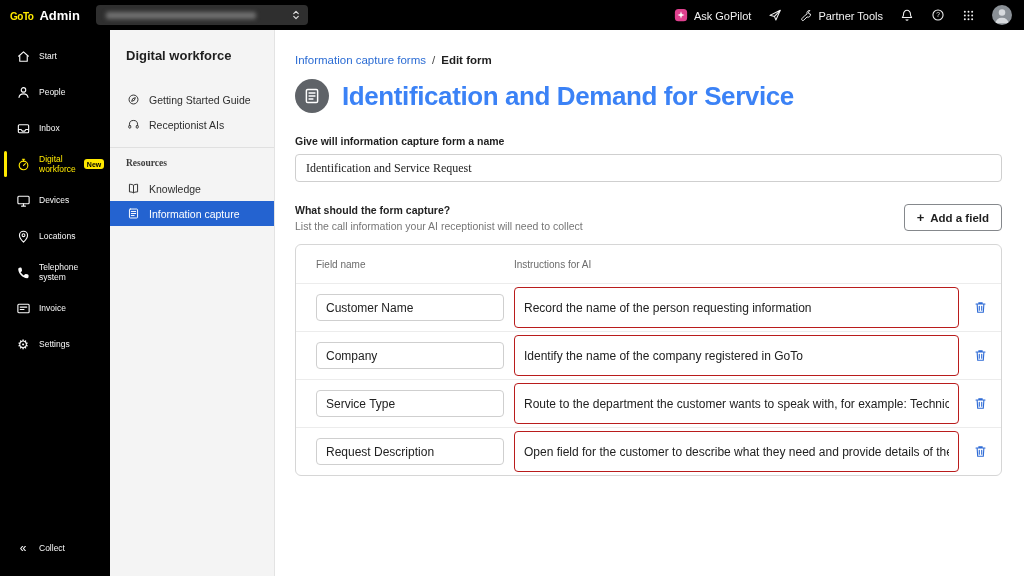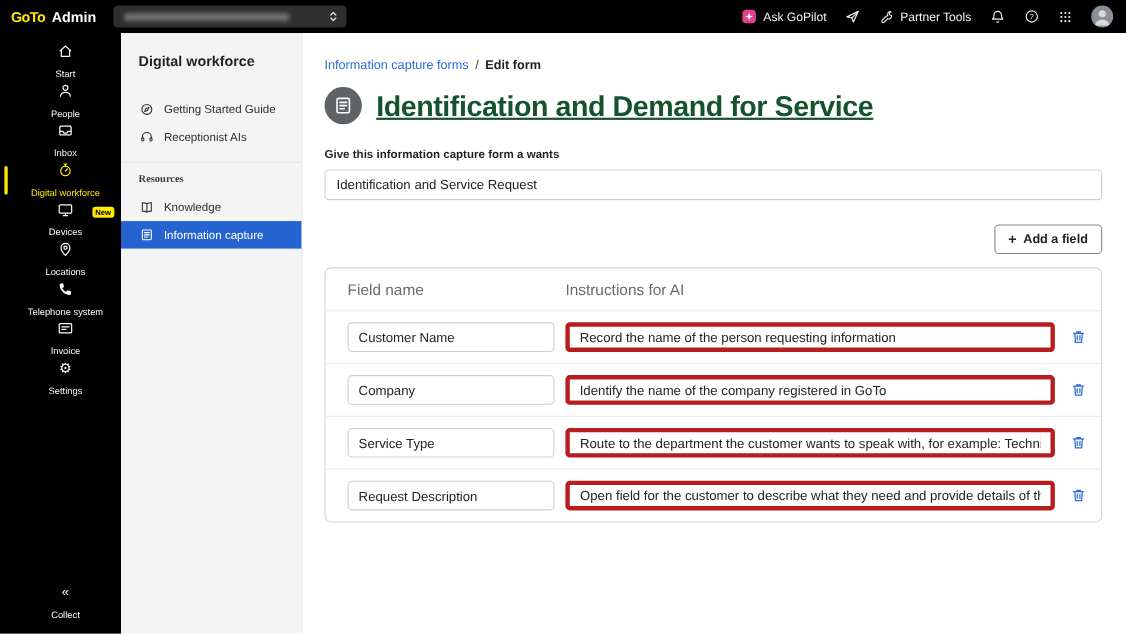--- a/index.html
+++ b/index.html
@@ -3,36 +3,36 @@
 <meta charset="utf-8">
 <style>
   * { margin:0; padding:0; box-sizing:border-box; }
   html,body { width:1024px; height:576px; overflow:hidden; background:#fff;
     font-family:"Liberation Sans", sans-serif; }
 
   
   .topbar { position:absolute; top:0; left:0; width:1024px; height:30px; background:#000;
     display:flex; align-items:center; color:#fff; padding:0 12px 0 10px; z-index:20; }
   .logo { display:flex; align-items:baseline; gap:6px; cursor:pointer; }
-  .logo-goto { color:#ffe900; font-weight:800; font-size:13px; letter-spacing:-0.5px; }
+  .logo-goto { color:#ffe900; font-weight:800; font-size:10px; letter-spacing:-0.5px; }
   .logo-admin { color:#fff; font-weight:700; font-size:13px; }
   .account-pill { margin-left:16px; width:212px; height:20px; background:#2f2f2f; border-radius:4px;
     display:flex; align-items:center; padding:0 6px 0 10px; cursor:pointer; }
   .redacted-bar { width:150px; height:7px; background:#707070; border-radius:2px; filter:blur(2px); }
   .selector-icon { margin-left:auto; display:flex; }
   .topbar-right { margin-left:auto; display:flex; align-items:center; gap:17px; }
   .tb-item { display:flex; align-items:flex-end; gap:6px; font-size:11px; color:#f2f2f2; cursor:pointer; }
   .tb-icon { display:flex; align-items:center; }
   .avatar { width:20px; height:20px; border-radius:50%; background:#8a9096; overflow:hidden;
     display:flex; align-items:center; justify-content:center; cursor:pointer; }
 
   
   .sidebar { position:absolute; top:30px; left:0; width:110px; height:546px; background:#000; color:#fff; padding-top:8px; }
   .nav-item { position:relative; display:flex; align-items:center; gap:8px; height:36px;
-    padding:0 6px 0 15px; font-size:8.5px; color:#fafafa; cursor:pointer;flex-direction:column; }
+    padding:0 6px 0 15px; font-size:8.5px; color:#fafafa; cursor:pointer; }
   .nav-icon { width:16px; height:16px; flex:none; display:flex; align-items:center; justify-content:center; }
   .nav-label { line-height:1.2; }
   .nav-item.active { color:#ffe900; }
   .nav-item.active::before { content:""; position:absolute; left:4px; top:5px; bottom:5px; width:3px;
     background:#ffe900; border-radius:2px; }
   .badge { margin-left:auto; background:#ffe900; color:#000; font-size:7px; font-weight:700;
     padding:1.5px 3px; border-radius:3px; }
   .collapse-item { position:absolute; bottom:10px; left:0; width:110px; }
 
   
@@ -50,40 +50,40 @@
   
   .main { position:absolute; top:30px; left:275px; width:749px; height:546px; background:#fff;
     padding:24px 22px 0 20px; }
   .breadcrumb { font-size:11.5px; display:flex; gap:6px; align-items:center; }
   .crumb-link { color:#2b6cd4; cursor:pointer; }
   .crumb-sep { color:#444; }
   .crumb-current { color:#1f1f1f; font-weight:600; }
   .title-row { display:flex; align-items:center; gap:13px; margin-top:13px; }
   .title-icon { width:34px; height:34px; border-radius:50%; background:#5f6368; flex:none;
     display:flex; align-items:center; justify-content:center; }
-  .page-title { font-size:26px; font-weight:800; color:#14532d; letter-spacing:-0.4px;text-decoration:underline; }
+  .page-title { font-size:26px; font-weight:800; color:#3b82f6; letter-spacing:-0.4px; }
   .field-label { margin-top:22px; font-size:10.5px; font-weight:700; color:#1f1f1f; }
   .name-input { margin-top:7px; width:707px; height:28px; border:1px solid #cfcfcf; border-radius:4px;
-    padding:0 10px; font-size:12px; color:#222; font-family:Liberation Sans, sans-serif; background:#fff; }
+    padding:0 10px; font-size:12px; color:#222; font-family:Liberation Serif, serif; background:#fff; }
   .capture-row { display:flex; align-items:flex-start; margin-top:22px; width:707px; }
   .capture-heading { font-size:10.5px; font-weight:700; color:#1f1f1f; }
   .capture-sub { font-size:10.5px; color:#767676; margin-top:4px; }
   .add-btn { margin-left:auto; height:27px; background:#fff; border:1px solid #85888c; border-radius:4px;
     display:flex; align-items:center; gap:6px; padding:0 12px; font-size:11.5px; font-weight:600;
     color:#1f1f1f; cursor:pointer; font-family:"Liberation Sans",sans-serif; }
   .plus { font-size:13px; line-height:1; }
 
   .ftable { margin-top:12px; width:707px; border:1px solid #d6d6d6; border-radius:6px; background:#fff; }
-  .thead { display:flex; align-items:center; height:38px; padding-left:20px; font-size:14px; color:#6b6b6b; }
+  .thead { display:flex; align-items:center; height:38px; padding-left:20px; font-size:10px; color:#6b6b6b; }
   .th-field { width:188px; }
   .th-instr { margin-left:10px; }
   .trow { display:flex; align-items:center; height:48px; padding:0 12px 0 20px; border-top:1px solid #ececec; }
   .f-name { width:188px; height:27px; border:1px solid #cfcfcf; border-radius:4px; padding:0 9px;
     font-size:12px; color:#222; font-family:"Liberation Sans",sans-serif; }
-  .f-instr { margin-left:10px; width:445px; height:27px; border:4px solid #b91c1c; border-radius:4px;
+  .f-instr { margin-left:10px; width:445px; height:41px; border:1px solid #b91c1c; border-radius:4px;
     padding:0 9px; font-size:12px; color:#222; font-family:"Liberation Sans",sans-serif;
     white-space:nowrap; overflow:hidden; }
   .trash-btn { margin-left:auto; width:18px; height:18px; display:flex; align-items:center; justify-content:center;
     color:#2e6bd6; cursor:pointer; }
   svg { display:block; }
 </style>
 </head>
 <body>
 
 <div class="topbar">
@@ -295,24 +295,28 @@
   <div class="title-row">
     <span class="title-icon">
       <svg width="18" height="18" viewBox="0 0 16 16" fill="none" stroke="#fff" stroke-width="1.3" stroke-linecap="round">
           <rect x="3" y="2.2" width="10" height="11.6" rx="1.2"></rect>
           <path d="M5.4 5.4h5.2M5.4 8h5.2M5.4 10.6h3.4"></path>
         </svg>
     </span>
     <h1 class="page-title">Identification and Demand for Service</h1>
   </div>
 
-  <div class="field-label">Give this information capture form a wants</div>
+  <div class="field-label">Give will information capture form a name</div>
   <input class="name-input" type="text" value="Identification and Service Request" style="">
 
   <div class="capture-row">
+    <div class="capture-text">
+      <div class="capture-heading">What should the form capture?</div>
+      <div class="capture-sub">List the call information your AI receptionist will need to collect</div>
+    </div>
     <button class="add-btn">
       <span class="plus">+</span>
       <span>Add a field</span>
     </button>
   </div>
 
   <div class="ftable">
     <div class="thead">
       <span class="th-field">Field name</span>
       <span class="th-instr">Instructions for AI</span>

